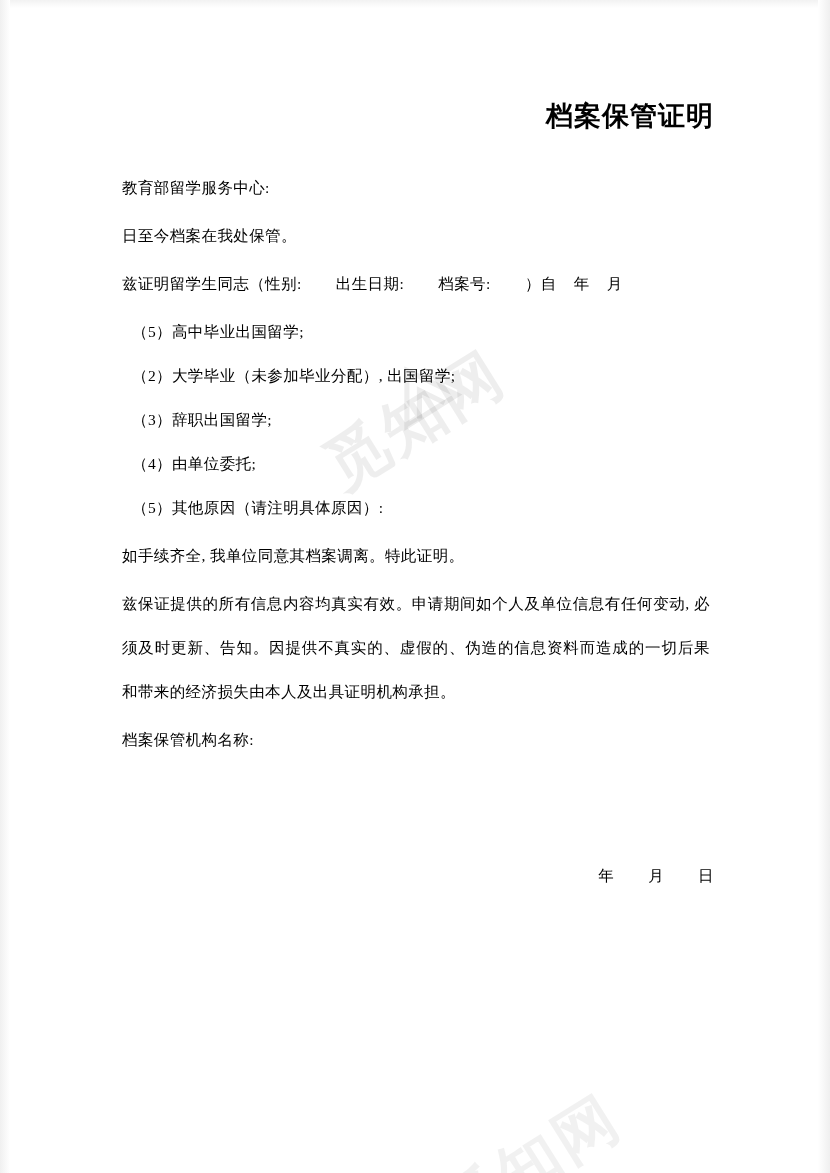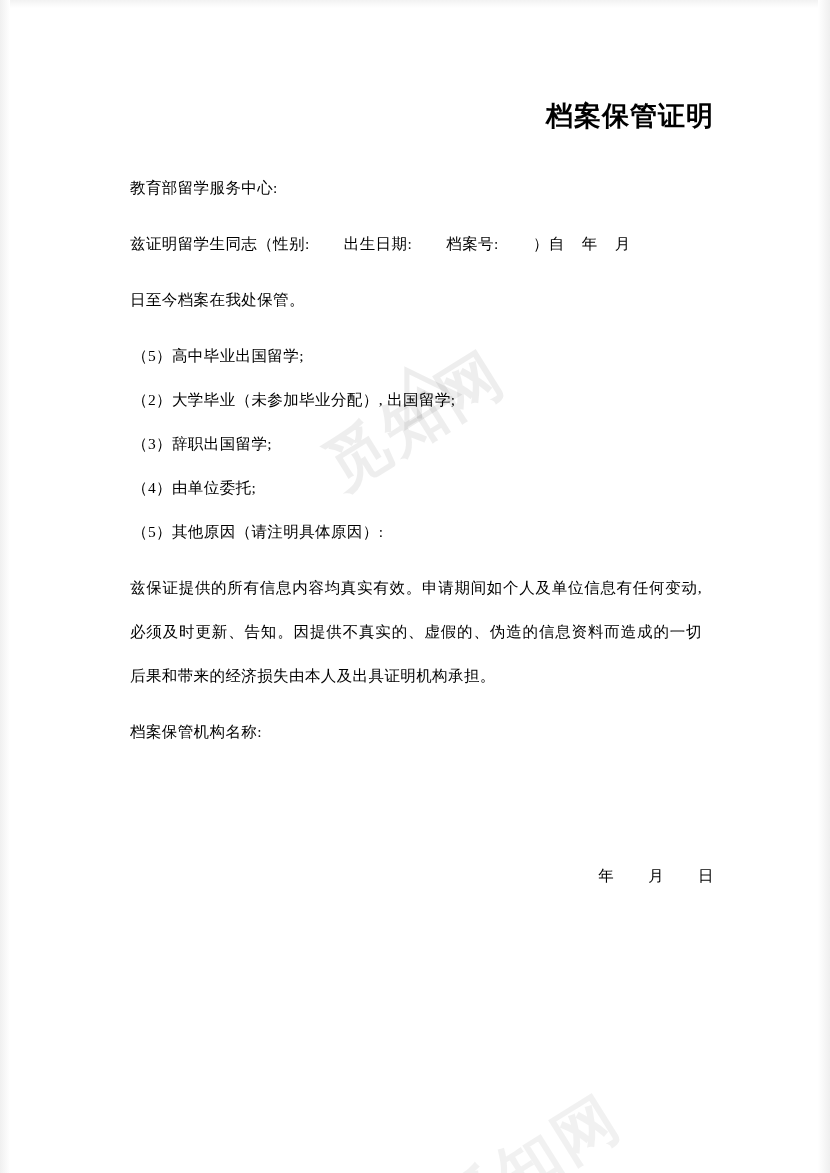--- a/index.html
+++ b/index.html
@@ -50,21 +50,21 @@
     font-weight: bold;
     font-size: 27px;
     letter-spacing: 1px;
     margin: 0 0 34px 0;
     line-height: 1.2;
   }
 
   .para {
     font-size: 15.5px;
     line-height: 44px;
-    margin: 12px;
+    margin: 4px;
     letter-spacing: 0.4px;
     white-space: pre-wrap;
   }
 
   .blanks {
     letter-spacing: 0.4px;
   }
 
   .list {
     margin: 0;
@@ -143,32 +143,33 @@
     <path d="M10 78 L50 14 L90 78 Z" fill="none" stroke="rgba(0,0,0,0.07)" stroke-width="7"></path>
     <path d="M30 78 L50 46 L70 78" fill="none" stroke="rgba(0,0,0,0.07)" stroke-width="7"></path>
   </svg>
   <div class="watermark wm-2">觅知网</div>
 
   <div class="content">
     <h1 class="doc-title">档案保管证明</h1>
 
     <p class="para">教育部留学服务中心:</p>
 
+    <p class="para">日至今档案在我处保管。</p>
     <p class="para blanks">兹证明留学生同志（性别:        出生日期:        档案号:        ）自    年    月</p>
-    <p class="para">日至今档案在我处保管。</p>
 
 
     <ul class="list">
       <li>（5）高中毕业出国留学;</li>
       <li>（2）大学毕业（未参加毕业分配）, 出国留学;</li>
       <li>（3）辞职出国留学;</li>
       <li>（4）由单位委托;</li>
       <li>（5）其他原因（请注明具体原因）:</li>
     </ul>
 
+    <p class="para">如手续齐全, 我单位同意其档案调离。特此证明。</p>
 
     <p class="para justified">兹保证提供的所有信息内容均真实有效。申请期间如个人及单位信息有任何变动, 必须及时更新、告知。因提供不真实的、虚假的、伪造的信息资料而造成的一切后果和带来的经济损失由本人及出具证明机构承担。</p>
 
     <p class="para">档案保管机构名称:</p>
   </div>
 
   <div class="signature-row">
     <span>年</span><span class="sep"></span><span>月</span><span class="sep"></span><span>日</span>
   </div>
 </div>

